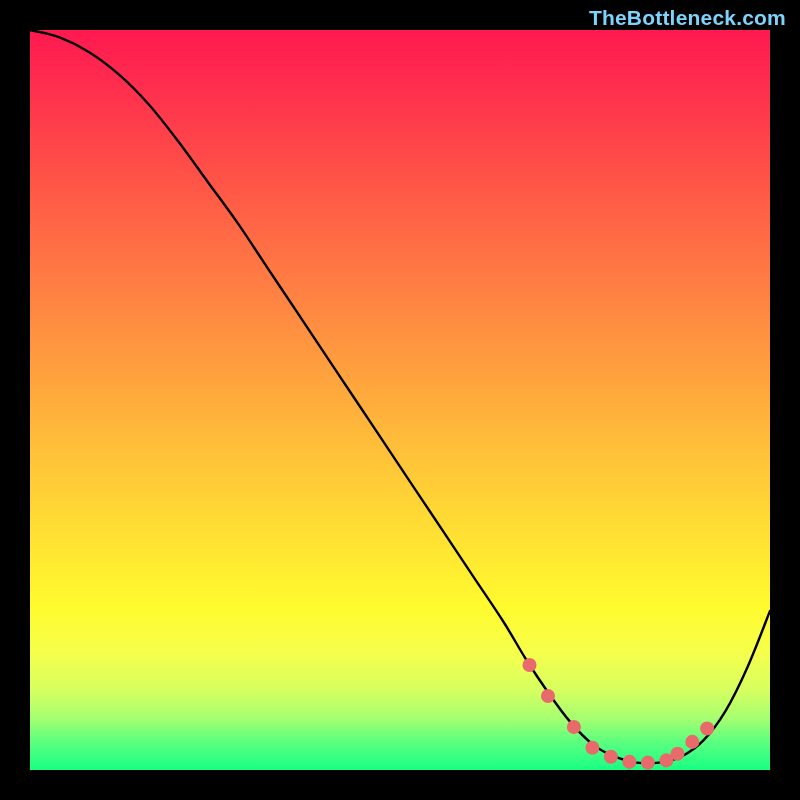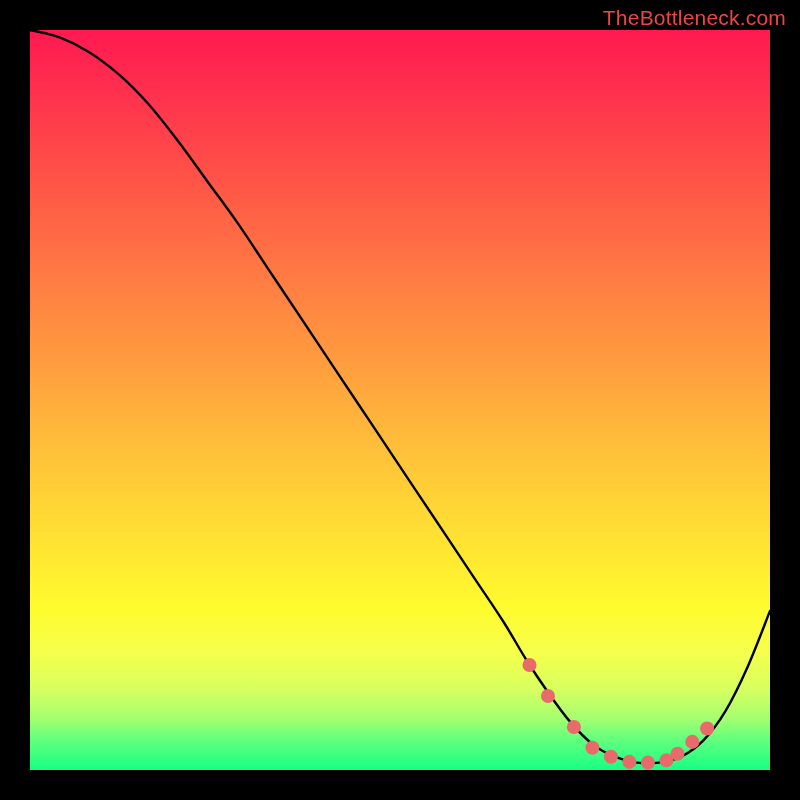--- a/index.html
+++ b/index.html
@@ -41,22 +41,22 @@
       #60ff7e 96%,
       #17ff84 100%
     );
   }
   .watermark {
     position: absolute;
     top: 6px;
     right: 14px;
     font-family: Arial, Helvetica, sans-serif;
     font-size: 21px;
-    font-weight: 400;
-    color: #ef4444;
+    font-weight: 700;
+    color: #7dd3fc;
     letter-spacing: 0.2px;
   }
   svg.curve {
     position: absolute;
     left: 0;
     top: 0;
     width: 740px;
     height: 740px;
     overflow: visible;
   }

